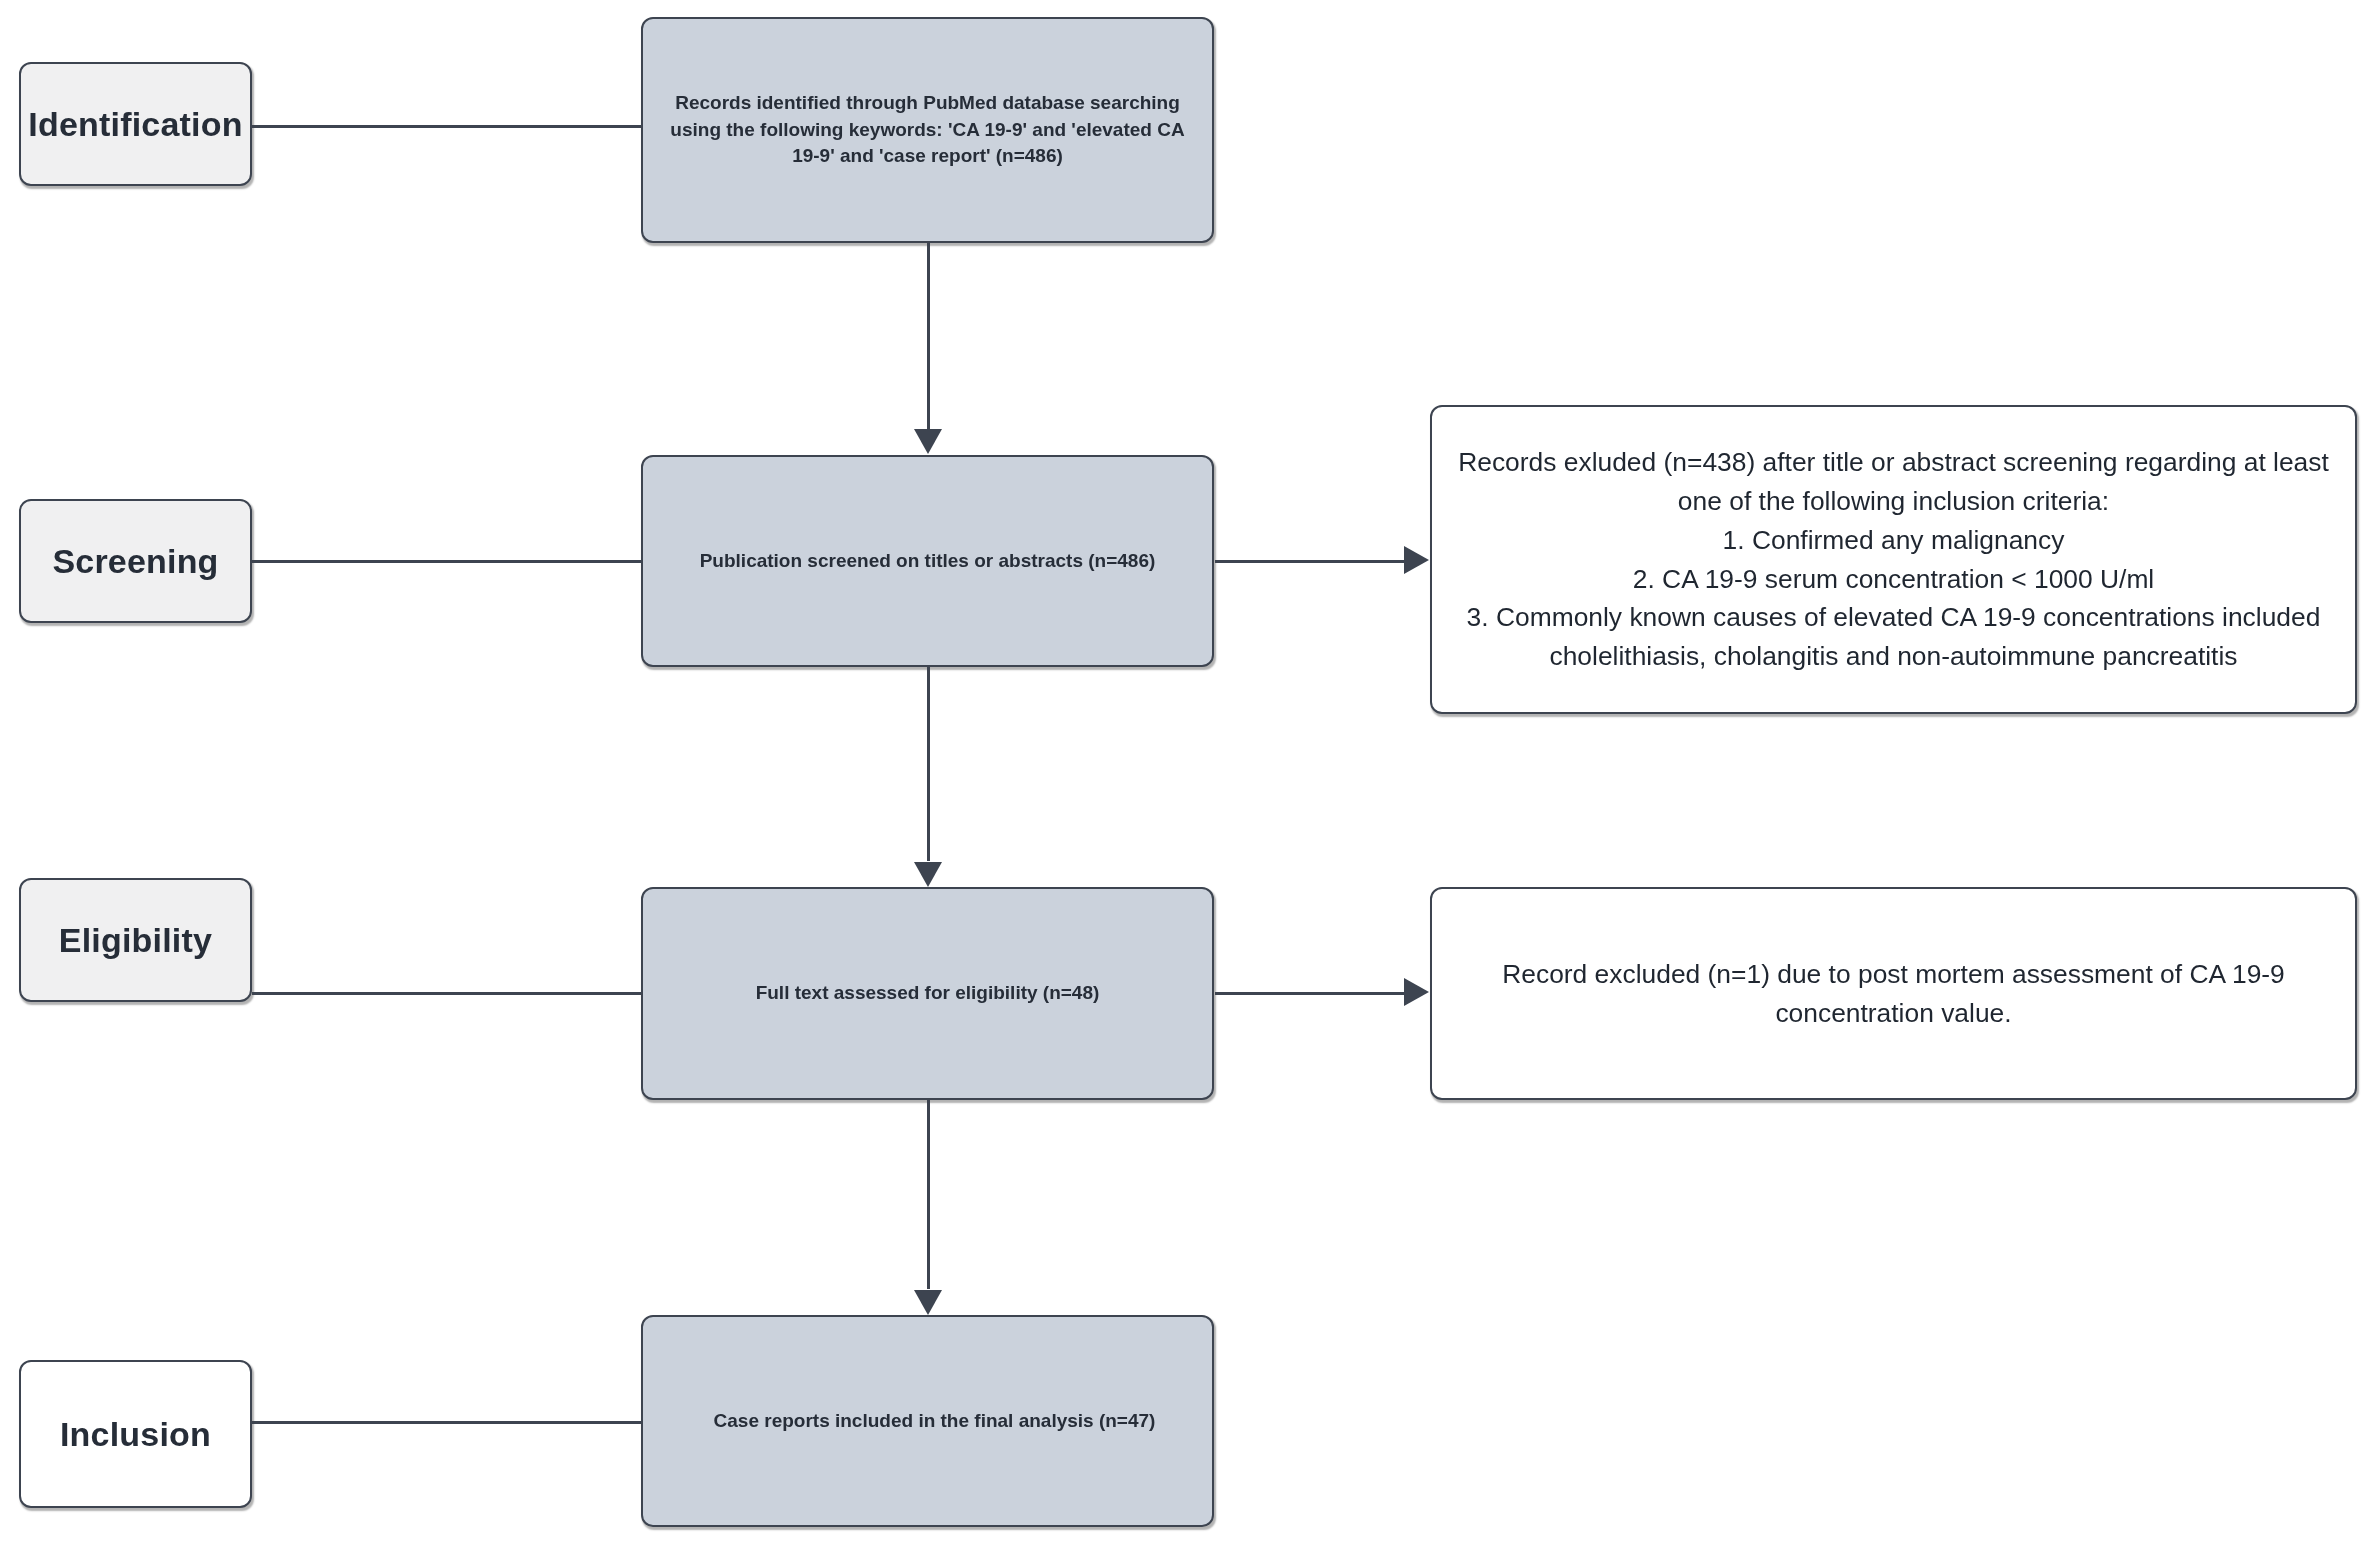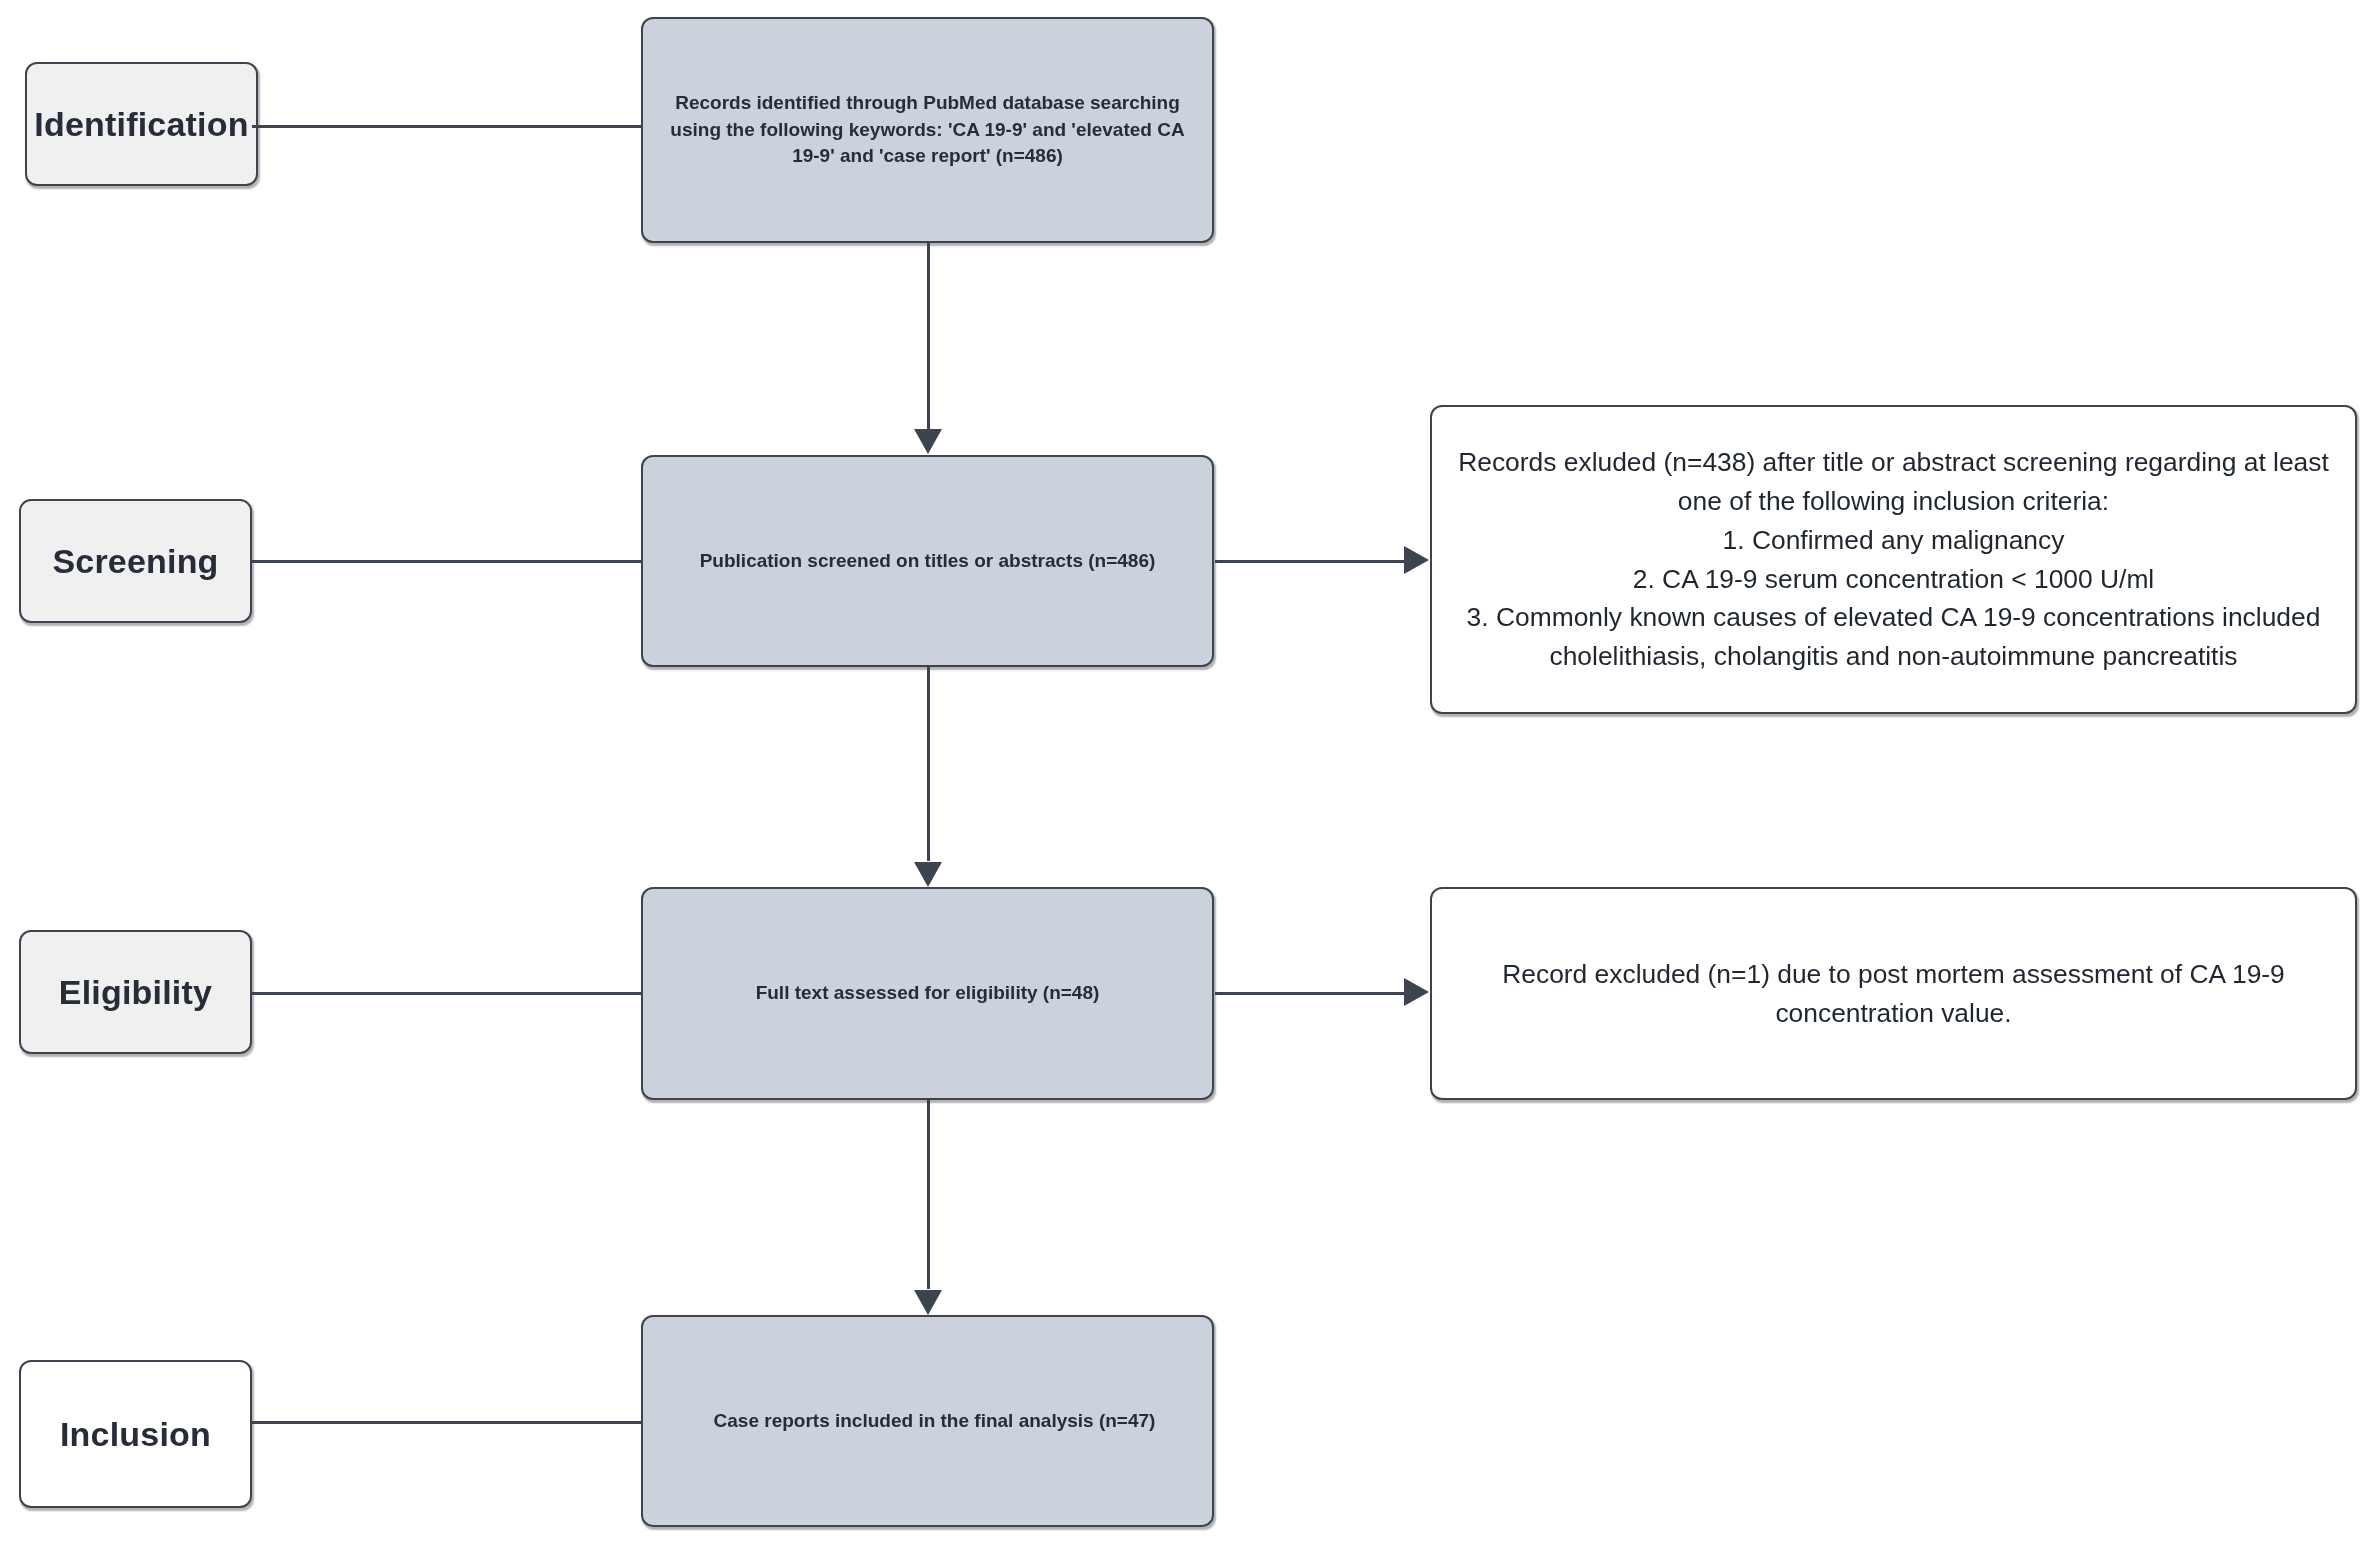--- a/index.html
+++ b/index.html
@@ -91,29 +91,29 @@
     border-top: 14.5px solid transparent;
     border-bottom: 14.5px solid transparent;
     border-left: 25.6px solid #3d4450;
   }
 </style>
 </head>
 <body>
 
 <div id="canvas">
 
-  <div class="node stage-label" style="left:19px; top:62px; width:233px; height:124px;margin-left:6px;">
+  <div class="node stage-label" style="left:19px; top:62px; width:233px; height:124px;">
     <span class="txt">Identification</span>
   </div>
 
   <div class="node stage-label" style="left:19px; top:499px; width:233px; height:124px;">
     <span class="txt">Screening</span>
   </div>
 
-  <div class="node stage-label" style="left:19px; top:930px; width:233px; height:124px;">
+  <div class="node stage-label" style="left:19px; top:878px; width:233px; height:124px;">
     <span class="txt">Eligibility</span>
   </div>
 
   <div class="node stage-label plain" style="left:19px; top:1360px; width:233px; height:148px;">
     <span class="txt">Inclusion</span>
   </div>
 
   <div class="hline" style="left:252px; top:125px; width:390px;"></div>
   <div class="hline" style="left:252px; top:560px; width:390px;"></div>
   <div class="hline" style="left:252px; top:992px; width:390px;"></div>

